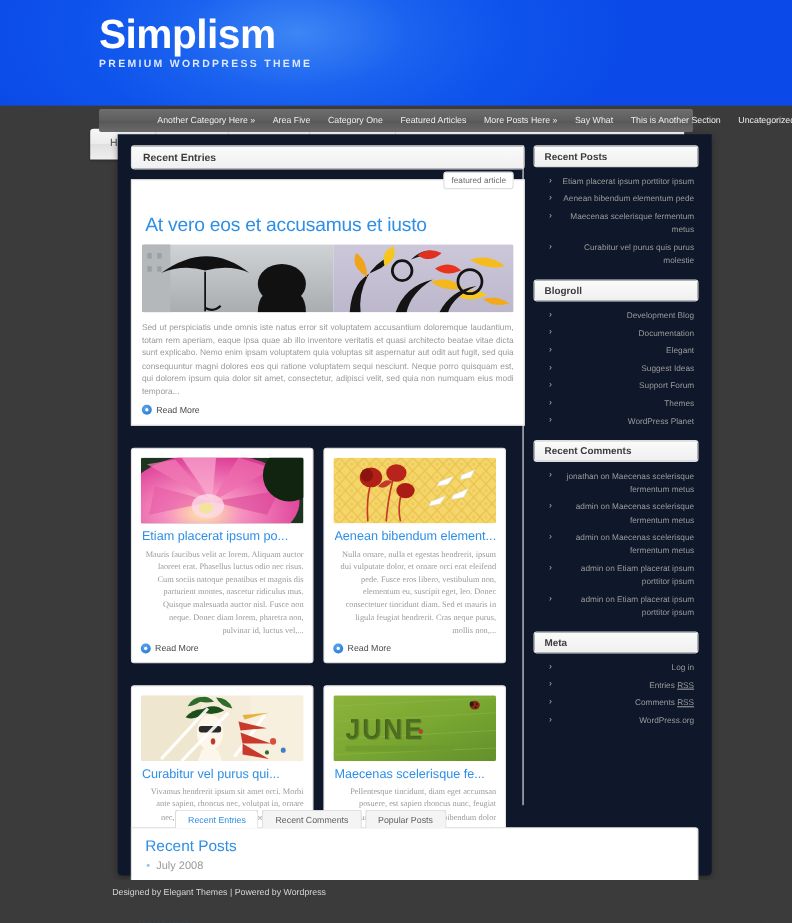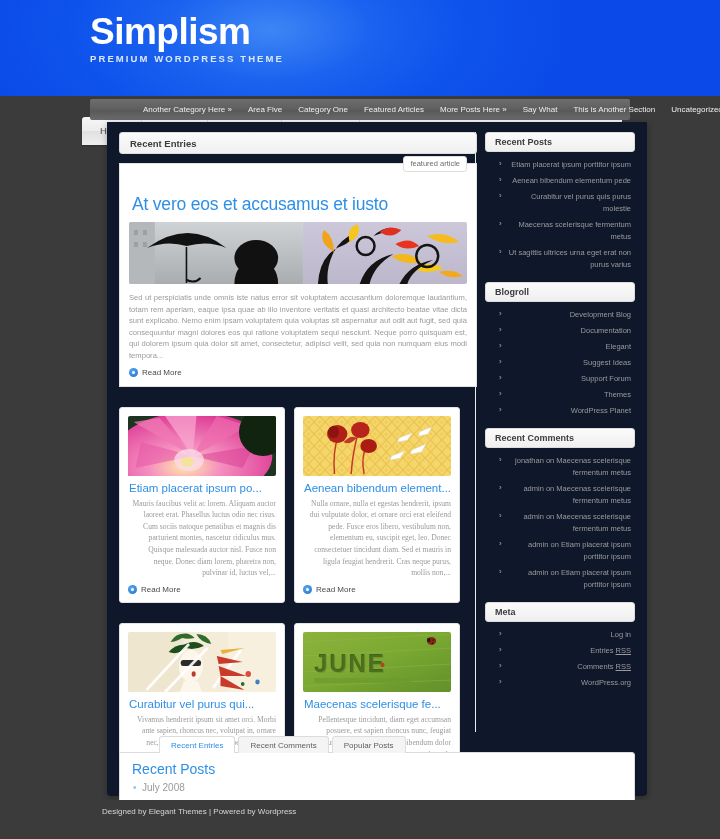--- a/index.html
+++ b/index.html
@@ -609,23 +609,22 @@
 
       <a class="older">« Older Entries</a>
     </div>
 
     <aside class="sidebar" id="sidebar">
         <div class="widget">
           <div class="widget-head">Recent Posts</div>
           <ul>
             <li>Etiam placerat ipsum porttitor ipsum</li>
             <li>Aenean bibendum elementum pede</li>
+            <li>Maecenas scelerisque fermentum metus</li>
             <li>Curabitur vel purus quis purus molestie</li>
-            <li>Maecenas scelerisque fermentum metus</li>
-            <li>Ut sagittis ultrices urna eget erat non purus varius</li>
           </ul>
         </div>
         <div class="widget">
           <div class="widget-head">Blogroll</div>
           <ul>
             <li>Development Blog</li>
             <li>Documentation</li>
             <li>Elegant</li>
             <li>Suggest Ideas</li>
             <li>Support Forum</li>

